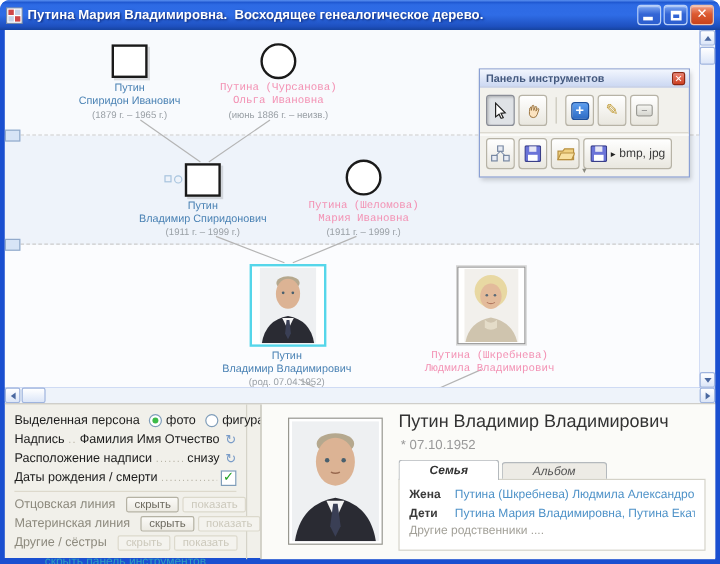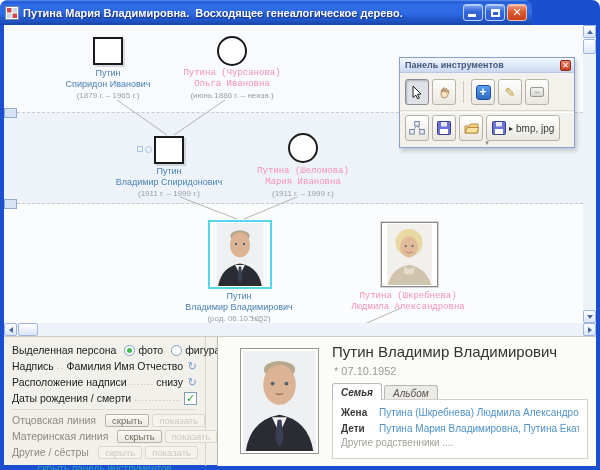--- a/index.html
+++ b/index.html
@@ -1,20 +1,20 @@
 <!DOCTYPE html>
 <html><head>
 <meta charset="utf-8">
 <style>
   * { margin:0; padding:0; box-sizing:border-box; }
   html,body { width:600px; height:470px; font-family:"Liberation Sans","DejaVu Sans",sans-serif; background:#fff; }
   .win { position:relative; width:600px; height:470px; background:#1a4fd0; border-radius:8px 8px 0 0; overflow:hidden; }
 
   
-  .titlebar { position:absolute; left:0; top:0; width:532px; height:25px;
+  .titlebar { position:absolute; left:0; top:0; width:600px; height:25px;
     background:linear-gradient(180deg,#5a90f0 0%,#2059d2 8%,#2d6ae4 16%,#2f6ce6 50%,#1e50bf 88%,#16439f 100%);
     border-radius:7px 7px 0 0; display:flex; align-items:center; padding:0 5px; }
   .app-icon { width:14px; height:14px; margin-right:4px; flex:0 0 auto; }
   .title-text { flex:1; color:#fff; font-size:11px; font-weight:bold; white-space:pre; overflow:hidden;
     text-shadow:1px 1px 2px rgba(8,28,96,.9); }
   .winbtn { width:20px; height:17px; margin-left:2px; border-radius:3px; border:1px solid #b9d0f8;
     display:flex; align-items:center; justify-content:center; position:relative;
     background:linear-gradient(180deg,#7fa8f3,#3466d6 45%,#2c5ecf); box-shadow:inset 0 1px 0 rgba(255,255,255,.4); }
   .winbtn.close { background:linear-gradient(180deg,#f0a088,#dd5a30 45%,#c8431c); border-color:#f0c0a8; }
   .winbtn .bar { position:absolute; left:4px; bottom:3px; width:8px; height:3px; background:#fff; }
@@ -98,21 +98,21 @@
   .pbtn.dis { color:#ccc9bc; border-color:#dcd9cc; background:#f4f3ee; }
   .isep { border-top:1px solid #ddd9cc; margin:3px 0 2px 0; }
   .hide-link { text-align:center; font-size:10px; color:#2f9fc0; margin-top:3px; }
 
   .person-panel { position:absolute; left:213px; top:0; right:0; height:129px; background:#fbfbf8; border-left:1px solid #bab8ad; }
   .big-photo { position:absolute; left:22px; top:11px; width:79px; height:106px; background:#fff;
     border:1px solid #97978f; padding:2px; }
   .p-name { position:absolute; left:114px; top:6px; font-size:15px; color:#333; white-space:nowrap; }
   .p-birth { position:absolute; left:116px; top:28px; font-size:11px; color:#999; }
   .tabs { position:absolute; left:114px; top:46px; display:flex; align-items:flex-end; }
-  .tab { height:17px; padding:0 8px; font-size:10px; font-style:italic; display:flex; align-items:center;
+  .tab { height:17px; padding:0 25px; font-size:10px; font-style:italic; display:flex; align-items:center;
     border:1px solid #b4b9bd; border-bottom:none; border-radius:3px 3px 0 0; }
   .tab.active { background:#fff; font-weight:bold; color:#333; position:relative; z-index:2; }
   .tab.inactive { background:#edebe5; color:#555; margin-left:2px; height:15px; }
   .fam-box { position:absolute; left:114px; top:62px; right:8px; bottom:7px; background:#fff;
     border:1px solid #d4d2c8; padding:4px 8px; overflow:hidden; }
   .frow { display:flex; align-items:center; height:16px; font-size:10px; white-space:nowrap; }
   .frow .lab { font-weight:bold; color:#3a3a3a; width:38px; flex:0 0 auto; }
   .frow .val { color:#4e92c8; overflow:hidden; }
   .more { color:#a3a199; font-size:10px; margin-top:1px; white-space:nowrap; }
 </style>
@@ -198,37 +198,37 @@
         <circle cx="24" cy="26" r="1.4" fill="#49606e"></circle>
           <circle cx="34" cy="26" r="1.4" fill="#49606e"></circle>
         <path d="M2 78 Q6 54 29 50 Q52 54 56 78 Z" fill="#2a2b33"></path>
         <path d="M23 52 L29 64 L35 52 Z" fill="#f4f4f4"></path>
         <path d="M27.5 54 L30.5 54 L32 68 L29 74 L26 68 Z" fill="#3a3f55"></path>
       </svg>
     </div>
     <div class="nlabel" style="left:160px;top:266px">
       <div class="male">Путин</div>
       <div class="male">Владимир Владимирович</div>
-      <div class="dates">(род. 06.10.1952)</div>
+      <div class="dates">(род. 07.04.1952)</div>
     </div>
     <div class="photo-node plain" style="left:377px;top:197px">
       <svg width="53" height="61" viewBox="0 0 53 72">
         <rect width="53" height="72" fill="#f2f0ec"></rect>
         <ellipse cx="26" cy="22" rx="16" ry="16" fill="#e8d8a2"></ellipse>
         <ellipse cx="26" cy="27" rx="10.5" ry="12.5" fill="#e3bb9b"></ellipse>
         <circle cx="22" cy="26" r="1.3" fill="#5a6a78"></circle>
           <circle cx="30" cy="26" r="1.3" fill="#5a6a78"></circle>
         <path d="M22 33 Q26 35.5 30 33" stroke="#b07860" stroke-width="1" fill="none"></path>
         <path d="M1 72 Q5 52 26 48 Q47 52 52 72 Z" fill="#cfc4ae"></path>
         <path d="M20 50 Q26 56 32 50 L32 58 Q26 62 20 58 Z" fill="#e4dcc8"></path>
       </svg>
     </div>
     <div class="nlabel" style="left:329px;top:266px">
       <div class="female">Путина (Шкребнева)</div>
-      <div class="female">Людмила Александровна</div>
+      <div class="female">Людмила Владимирович</div>
     </div>
 
     <div class="toolbox">
       <div class="tb-title">
         <span>Панель инструментов</span>
         <span class="tb-close"><span>✕</span></span>
       </div>
       <div class="tb-row tb-row1">
         <div class="tbtn sel">
           <svg width="12" height="14" viewBox="0 0 12 14">

